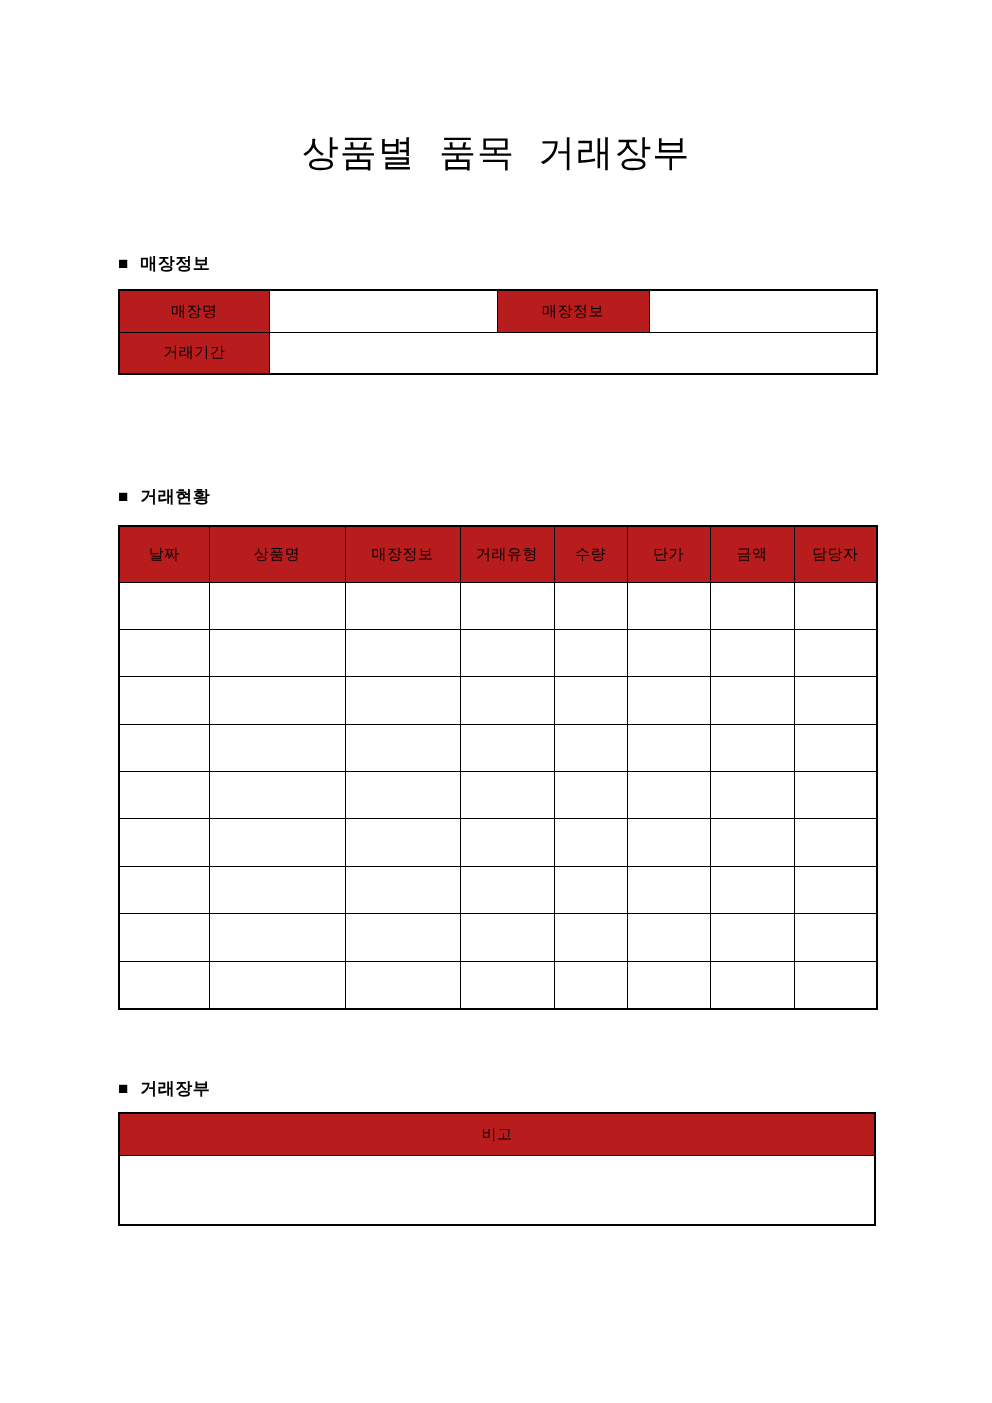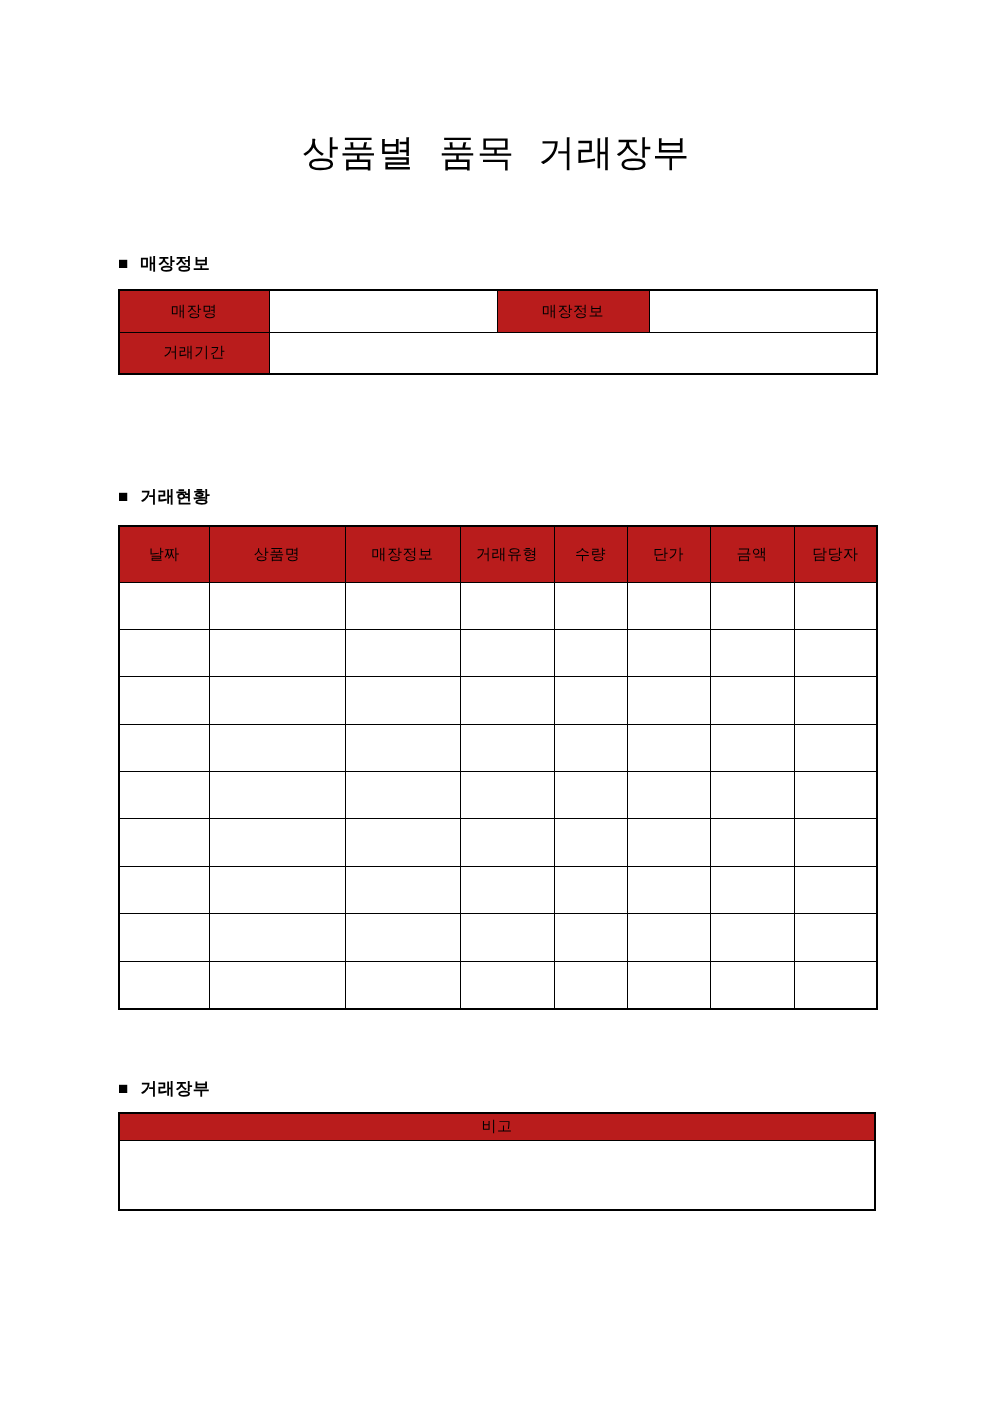--- a/index.html
+++ b/index.html
@@ -59,21 +59,21 @@
   .shaded { background: #b91c1c; }
 
   #store-info-table { top: 289px; }
   #store-info-table tr { height: 42px; }
 
   #transactions-table { top: 525px; }
   #transactions-table thead tr { height: 56px; margin-top: 32px; }
   #transactions-table tbody tr { height: 47.4px; }
 
   #notes-table { top: 1112px; }
-  #notes-table thead tr { height: 27px; }
+  #notes-table thead tr { height: 42px; }
   #notes-table tbody tr { height: 70px; }
 </style>
 </head>
 <body>
 
 <div class="page">
 
   <div class="doc-title">상품별 품목 거래장부</div>
 
   <div class="section-heading" id="store-info-heading">

